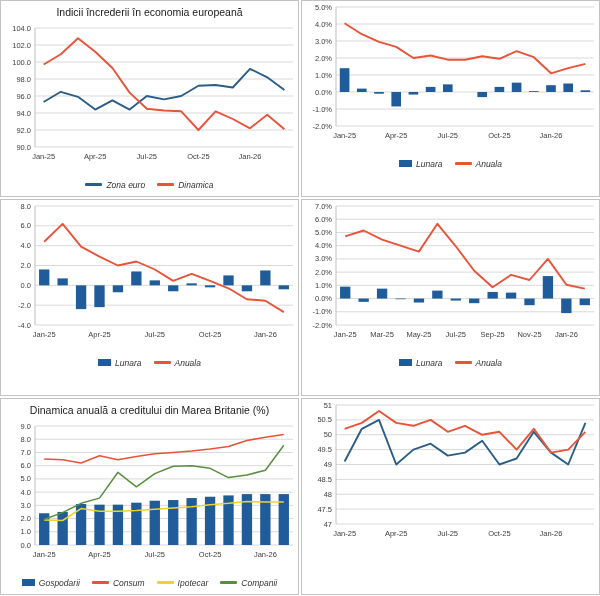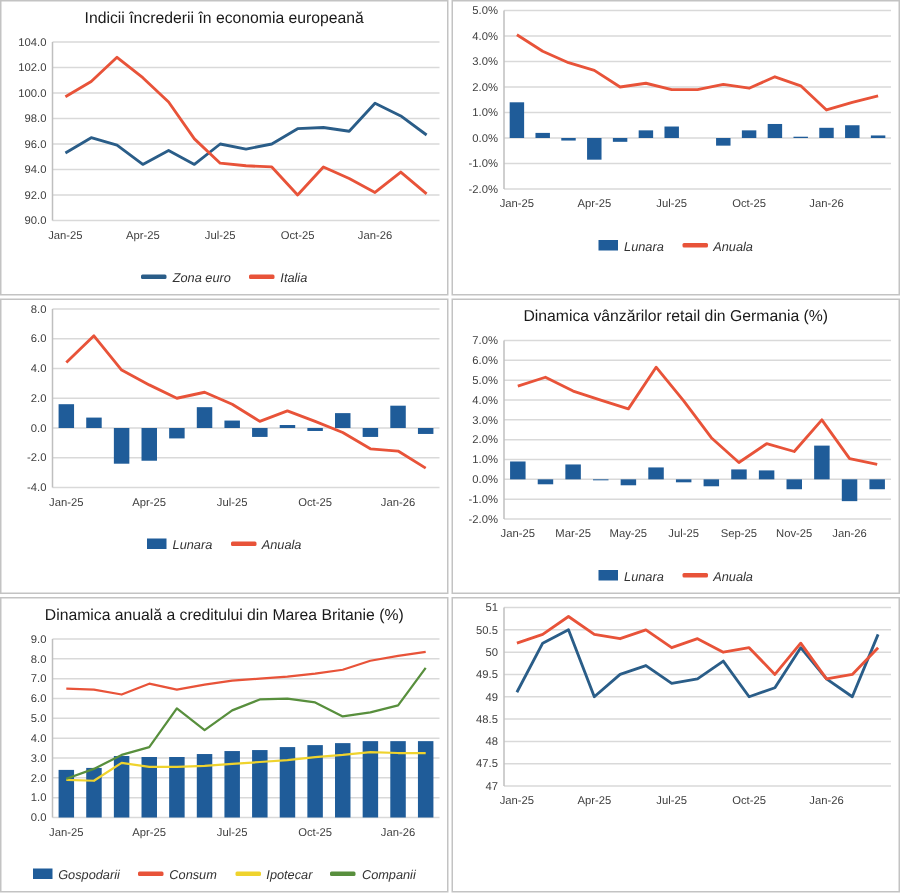--- a/index.html
+++ b/index.html
@@ -48,21 +48,21 @@
         <polyline points="42.6,80.0 59.8,69.8 77.0,74.8 94.2,87.6 111.4,78.3 128.6,87.6 145.8,74.0 163.0,77.4 180.2,74.0 197.4,63.8 214.6,63.0 231.8,65.5 249.0,46.8 266.2,55.3 283.4,68.0" fill="none" stroke="#2a5d88" stroke-width="1.9" stroke-linejoin="round"></polyline>
         <polyline points="42.6,42.5 59.8,32.3 77.0,16.2 94.2,29.8 111.4,46.0 128.6,70.6 145.8,86.8 163.0,88.5 180.2,89.3 197.4,108.0 214.6,89.3 231.8,97.0 249.0,106.3 266.2,92.7 283.4,107.2" fill="none" stroke="#e85339" stroke-width="1.9" stroke-linejoin="round"></polyline>
       </svg>
     <div class="legend">
         <span class="legend-item">
           <span class="marker-line" style="background: rgb(42, 93, 136);"></span>
           <span class="legend-label">Zona euro</span>
         </span>
         <span class="legend-item">
           <span class="marker-line" style="background: rgb(232, 83, 57);"></span>
-          <span class="legend-label">Italia</span>
+          <span class="legend-label">Dinamica</span>
         </span>
       </div>
   </section>
 
   <section class="panel">
     <svg viewBox="0 0 297 154">
         <line x1="34" y1="125" x2="292" y2="125" stroke="#d9d9d9" stroke-width="1"></line>
         <text x="30" y="127.5" text-anchor="end" font-size="7.5" fill="#404040">-2.0%</text>
         <line x1="34" y1="108" x2="292" y2="108" stroke="#d9d9d9" stroke-width="1"></line>
         <text x="30" y="110.5" text-anchor="end" font-size="7.5" fill="#404040">-1.0%</text>
@@ -160,21 +160,20 @@
           <span class="legend-label">Lunara</span>
         </span>
         <span class="legend-item">
           <span class="marker-line" style="background: rgb(232, 83, 57);"></span>
           <span class="legend-label">Anuala</span>
         </span>
       </div>
   </section>
 
   <section class="panel">
-    <div class="chart-title">Dinamica vânzărilor retail din Germania (%)</div>
     <svg viewBox="0 0 297 154">
         <line x1="34" y1="125" x2="292" y2="125" stroke="#d9d9d9" stroke-width="1"></line>
         <text x="30" y="127.5" text-anchor="end" font-size="7.5" fill="#404040">-2.0%</text>
         <line x1="34" y1="111.77777777777777" x2="292" y2="111.77777777777777" stroke="#d9d9d9" stroke-width="1"></line>
         <text x="30" y="114.27777777777777" text-anchor="end" font-size="7.5" fill="#404040">-1.0%</text>
         <line x1="34" y1="98.55555555555556" x2="292" y2="98.55555555555556" stroke="#d9d9d9" stroke-width="1"></line>
         <text x="30" y="101.05555555555556" text-anchor="end" font-size="7.5" fill="#404040">0.0%</text>
         <line x1="34" y1="85.33333333333334" x2="292" y2="85.33333333333334" stroke="#d9d9d9" stroke-width="1"></line>
         <text x="30" y="87.83333333333334" text-anchor="end" font-size="7.5" fill="#404040">1.0%</text>
         <line x1="34" y1="72.11111111111111" x2="292" y2="72.11111111111111" stroke="#d9d9d9" stroke-width="1"></line>

